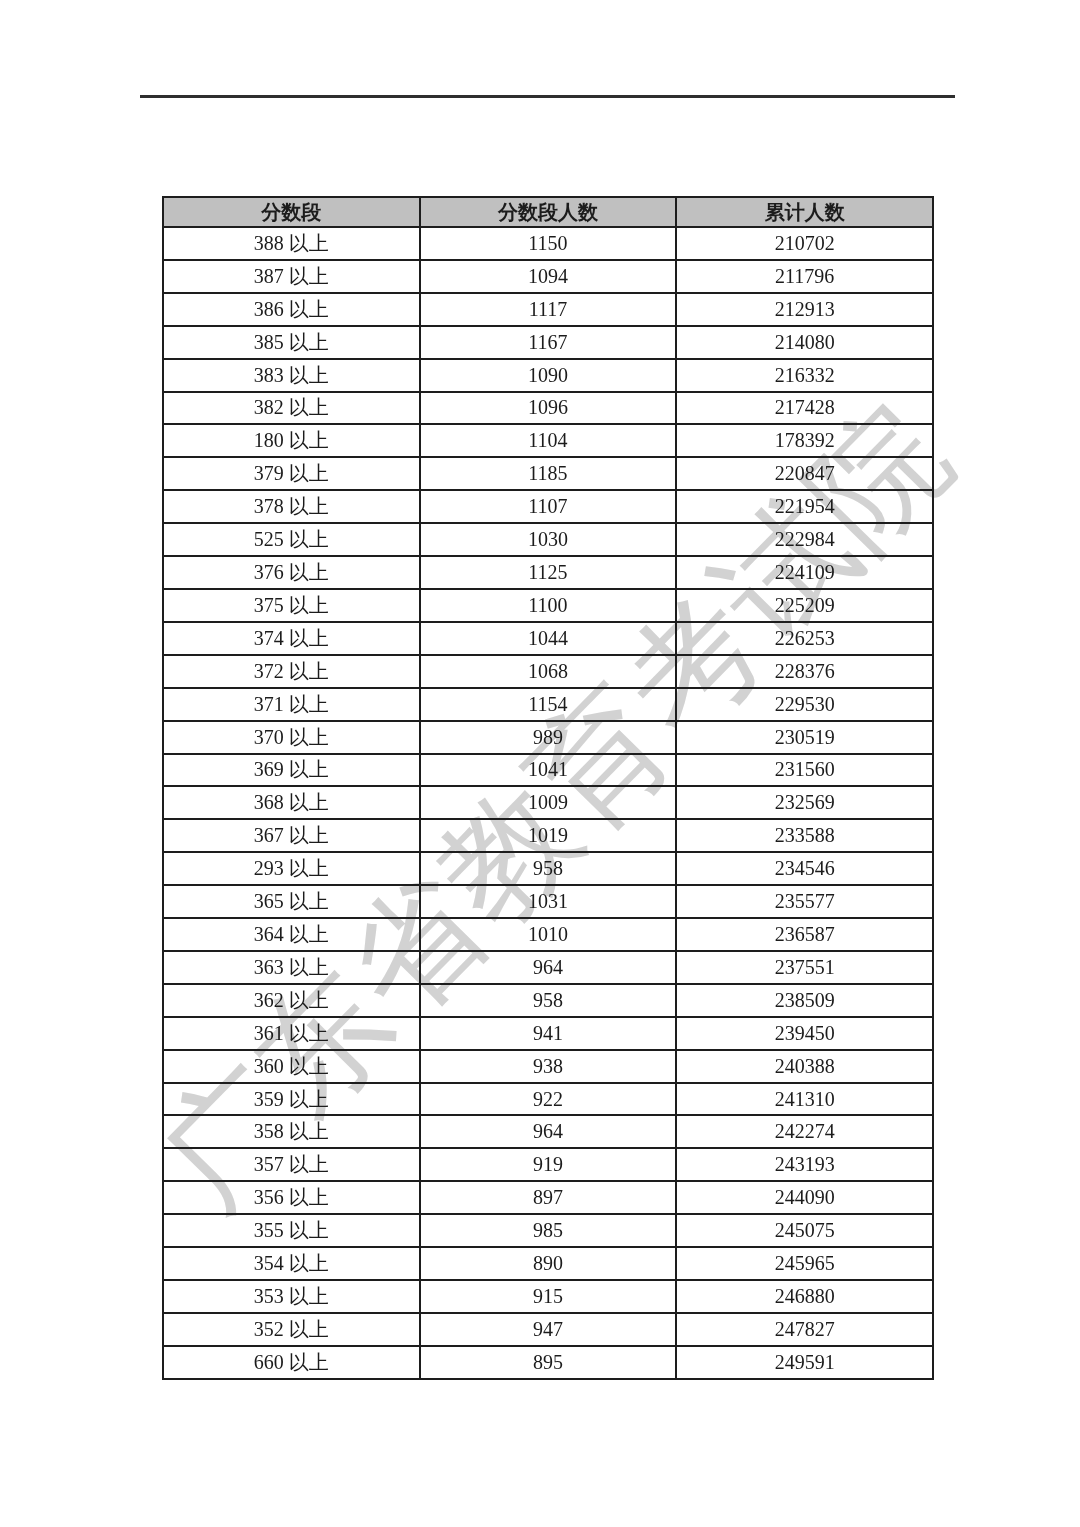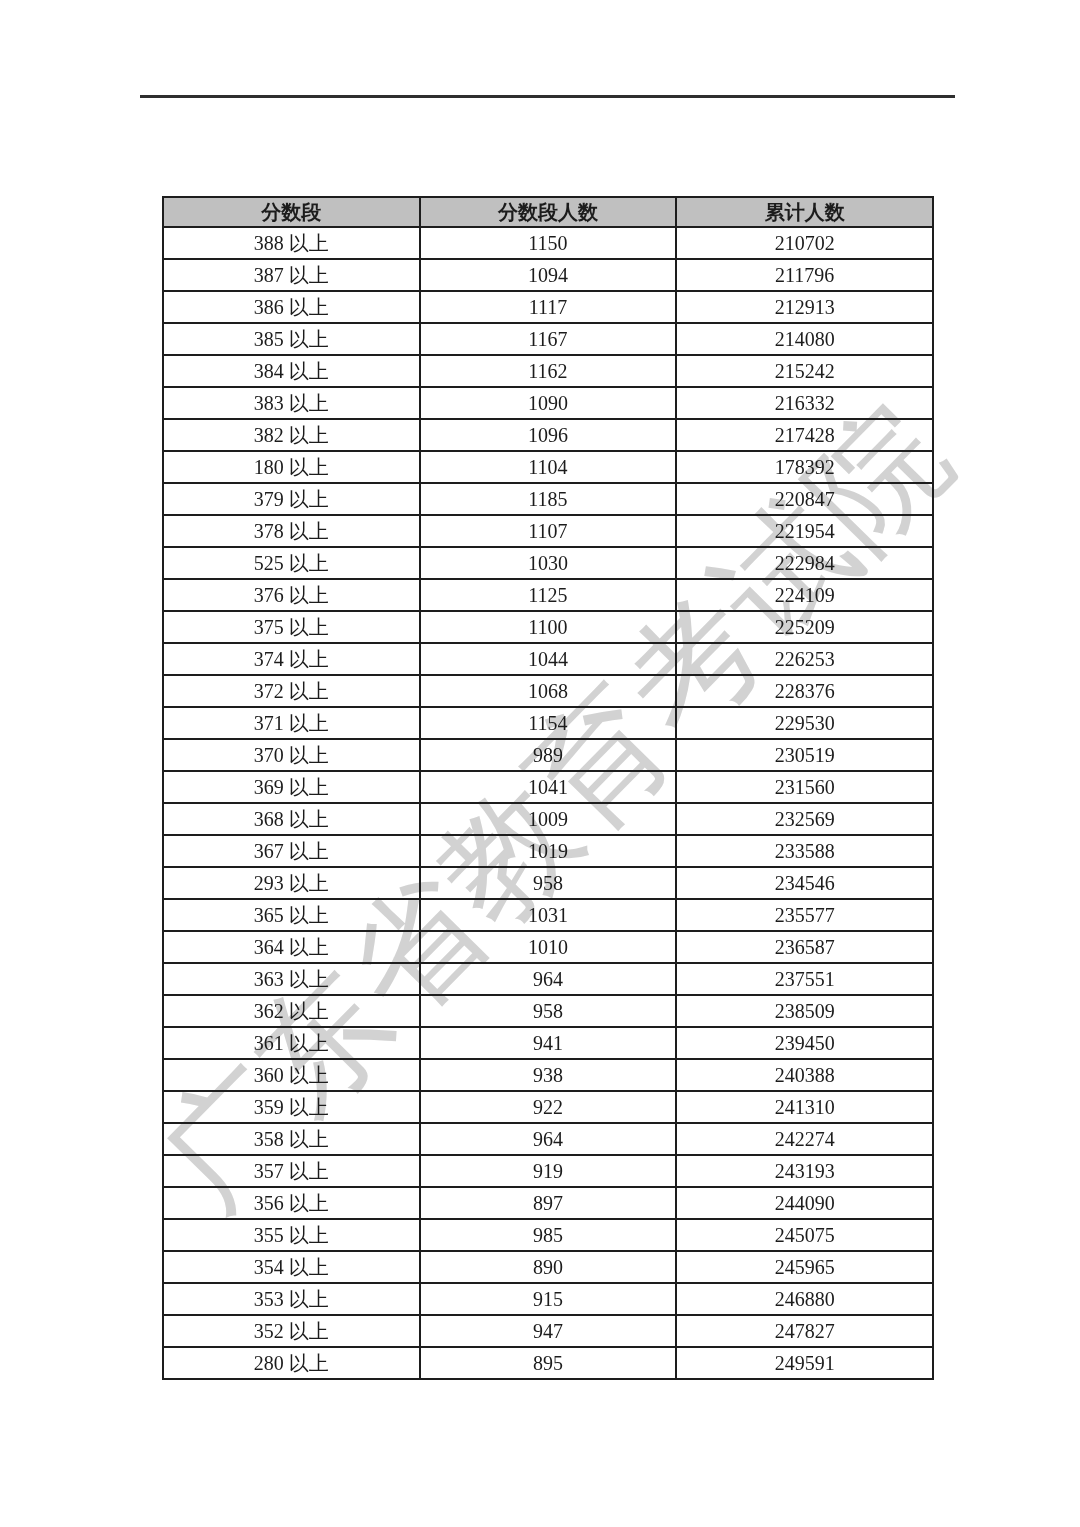--- a/index.html
+++ b/index.html
@@ -109,25 +109,20 @@
       <td>386 以上</td>
       <td>1117</td>
       <td>212913</td>
     </tr>
         <tr>
       <td>385 以上</td>
       <td>1167</td>
       <td>214080</td>
     </tr>
         <tr>
-      <td>384 以上</td>
-      <td>1162</td>
-      <td>215242</td>
-    </tr>
-        <tr>
       <td>383 以上</td>
       <td>1090</td>
       <td>216332</td>
     </tr>
         <tr>
       <td>382 以上</td>
       <td>1096</td>
       <td>217428</td>
     </tr>
         <tr>
@@ -264,20 +259,20 @@
       <td>353 以上</td>
       <td>915</td>
       <td>246880</td>
     </tr>
         <tr>
       <td>352 以上</td>
       <td>947</td>
       <td>247827</td>
     </tr>
         <tr>
-      <td>280 以上</td>
+      <td>660 以上</td>
       <td>895</td>
       <td>249591</td>
     </tr>
       </tbody>
   </table>
 
 </div>
 
 </body></html>

